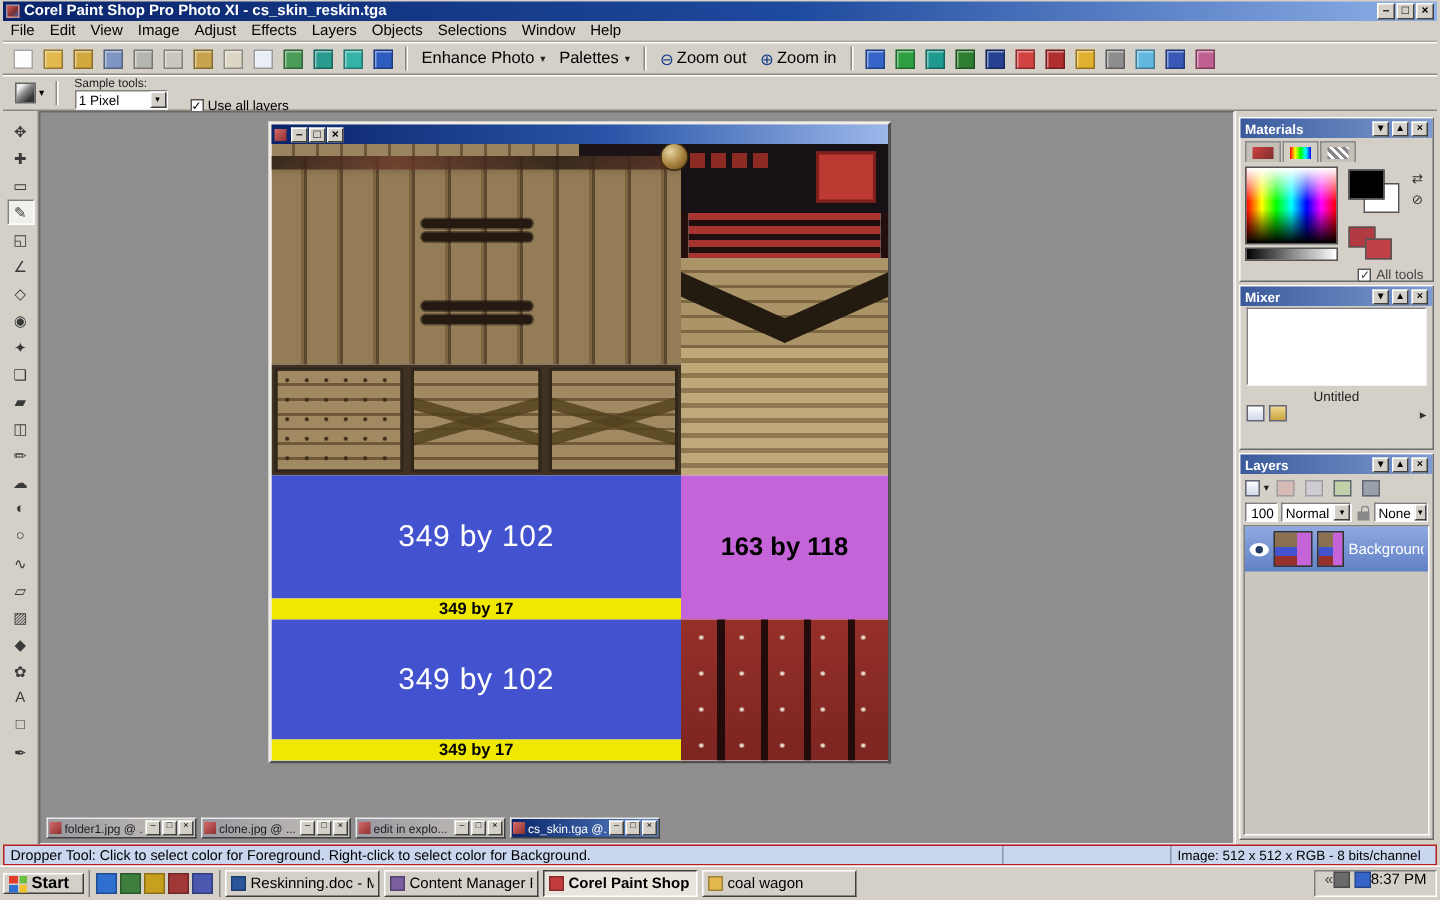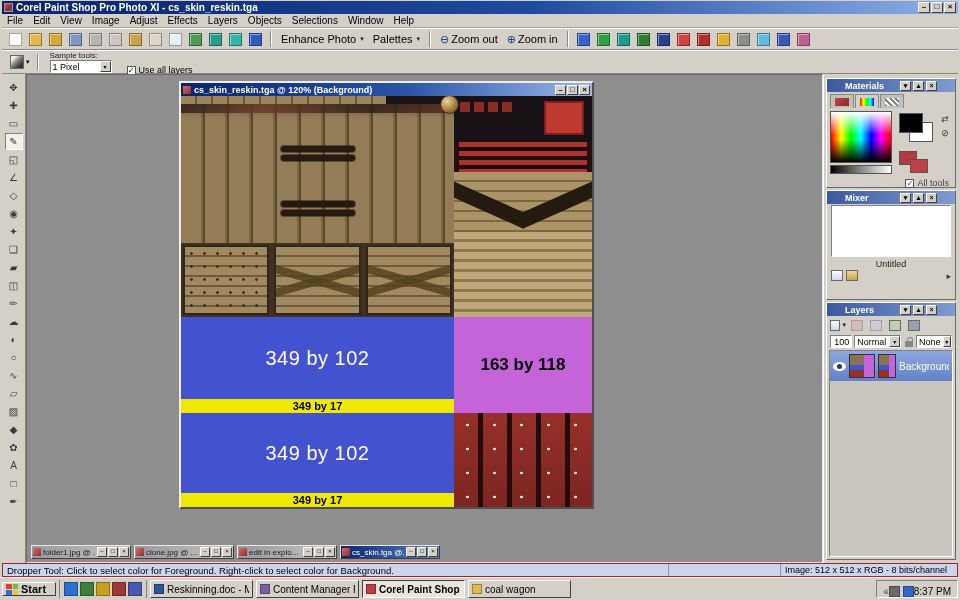--- a/index.html
+++ b/index.html
@@ -161,21 +161,21 @@
   .minbtns { display: flex; gap: 1px; }
   .minbtns .wbtn { width: 10px; height: 10px; font-size: 6px; line-height: 7px; }
 
   
   .dock { position: absolute; left: 823px; top: 74px; width: 135px; height: 489px; background: #d4d0c8; border-left: 1px solid #fff; }
   .panel { position: absolute; left: 2px; right: 2px; background: #d4d0c8; border: 1px solid; border-color: #fff #6a6a6a #6a6a6a #fff; }
   .p-materials { top: 4px; height: 110px; }
   .p-mixer { top: 116px; height: 110px; }
   .p-layers { top: 228px; height: 258px; }
   .ptitle { height: 13px; background: linear-gradient(to right, #3a5a9c, #7e9cd0); color: #fff;
-    font-size: 9px; font-weight: bold; display: flex; align-items: center; gap: 2px; padding: 0 18px; }
+    font-size: 9px; font-weight: bold; display: flex; align-items: center; gap: 2px; padding: 0 3px; }
   .ptxt { flex: 1; white-space: nowrap; overflow: hidden; }
   .pbtn { width: 11px; height: 10px; background: #d4d0c8; border: 1px solid; border-color: #fff #404040 #404040 #fff;
     color: #000; font-size: 7px; line-height: 8px; text-align: center; }
   .pb-menu::before { content: "▾"; } .pb-roll::before { content: "▴"; } .pb-close::before { content: "×"; }
 
   
   .mat-tabs { display: flex; gap: 1px; padding: 2px 3px 0; }
   .mtab { width: 24px; height: 14px; background: #c4c0b8; border: 1px solid #888; border-bottom: none; display: flex; align-items: center; justify-content: center; }
   .mtab.active { background: #d4d0c8; }
   .mti { width: 14px; height: 8px; display: block; }
@@ -269,21 +269,21 @@
   .win-flag i { display: block; }
   .wf1 { background: #e33e2c; } .wf2 { background: #6cbf3f; } .wf3 { background: #2f6fd0; } .wf4 { background: #f3c231; }
   .ql { display: flex; align-items: center; gap: 2px; padding: 0 4px; height: 18px;
     border-left: 1px solid #808080; border-right: 1px solid #808080; }
   .ql-icon { width: 14px; height: 14px; border: 1px solid rgba(0,0,0,.3); }
   .task { width: 103px; height: 18px; display: flex; align-items: center; gap: 3px; padding: 0 3px; font-size: 10px;
     background: #d4d0c8; border: 1px solid; border-color: #fff #404040 #404040 #fff; }
   .task[data-state="active"] { border-color: #404040 #fff #fff #404040; background: #e9e5dd; font-weight: bold; }
   .task-icon { width: 10px; height: 10px; flex: none; border: 1px solid rgba(0,0,0,.3); }
   .task-label { white-space: nowrap; overflow: hidden; }
-  .tray { margin-left: auto; height: 18px; display: flex; align-items: flex-end; gap: 0; padding: 0 6px;
+  .tray { margin-left: auto; height: 18px; display: flex; align-items: flex-start; gap: 0; padding: 0 6px;
     border: 1px solid; border-color: #808080 #fff #fff #808080; font-size: 10px; }
   .tray-chevron::before { content: "«"; color: #444; }
   .tray-ic { width: 11px; height: 11px; border: 1px solid rgba(0,0,0,.3); }
 </style>
 </head>
 <body>
 
 <div class="titlebar">
   <span class="app-icon"></span>
   <span class="title-text">Corel Paint Shop Pro Photo XI - cs_skin_reskin.tga</span>
@@ -558,21 +558,20 @@
     <span class="tool" data-state="">
       <span class="tglyph">✒</span>
     </span>
   </div>
 
 <div class="workspace">
 
   <div class="doc-window">
     <div class="doc-titlebar">
       <span class="doc-icon"></span>
-      <span class="doc-title">cs_skin_reskin.tga @ 120% (Background)</span>
       <span class="winbtns">
         <span class="wbtn b-min"></span>
         <span class="wbtn b-max"></span>
         <span class="wbtn b-close"></span>
       </span>
     </div>
     <div class="doc-content">
       <div class="tex-strip"></div>
       <div class="tex-planks">
         <span class="hinge h1"></span>

